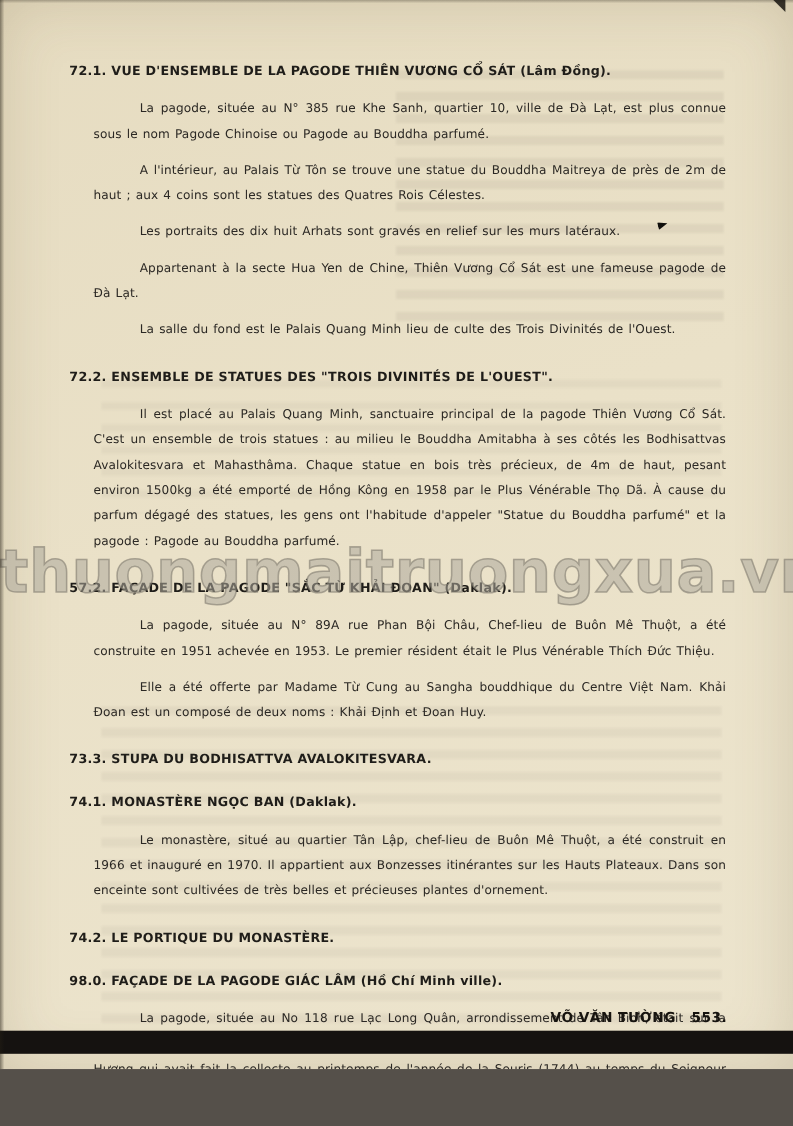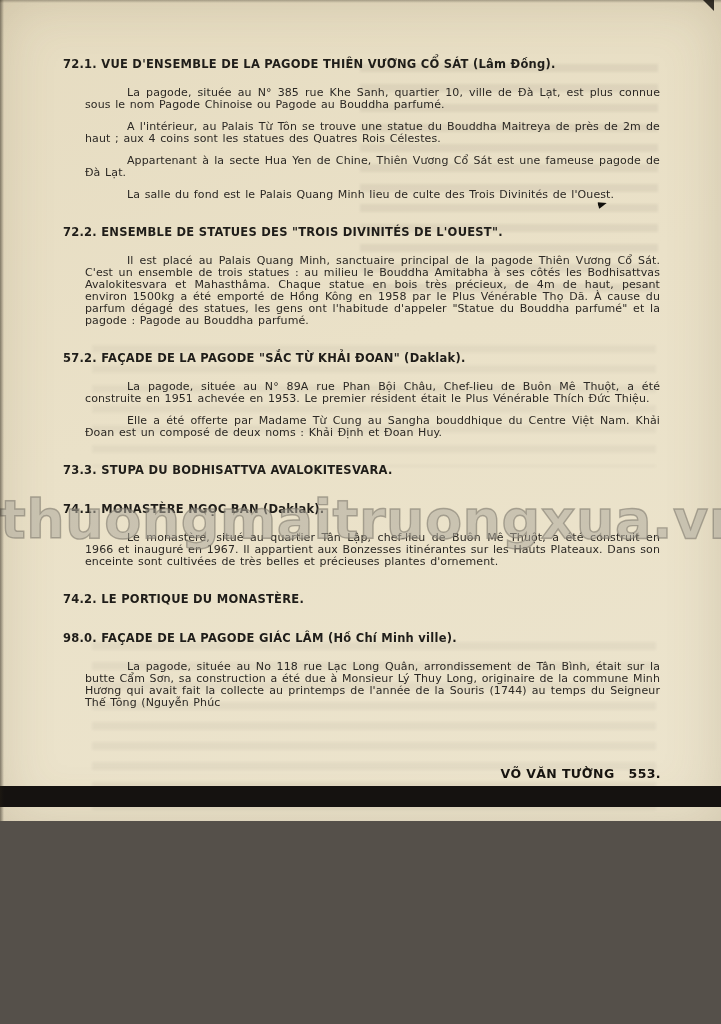--- a/index.html
+++ b/index.html
@@ -1,18 +1,18 @@
 <!DOCTYPE html>
 <html><head>
 <meta charset="utf-8">
 <style>
   html,body { margin:0; padding:0; background:#55504a; }
   .page {
     position:relative;
-    width:721px; height:821px;
+    width:721px; height:972px;
     margin:0 auto;
     background:linear-gradient(160deg,#e6dcc1 0%, #eae1c8 45%, #ece4cd 100%);
     box-shadow: inset 0 0 55px rgba(110,92,55,0.20);
     font-family:"DejaVu Sans","Liberation Sans",sans-serif;
     color:#2a2723;
     overflow:hidden;
   }
   .edge-left { position:absolute; left:0; top:0; bottom:0; width:4px;
     background:linear-gradient(to right, rgba(35,30,20,0.50), rgba(35,30,20,0)); z-index:8; }
   .edge-top { position:absolute; top:0; left:0; right:0; height:3px;
@@ -21,21 +21,21 @@
     border-top:11px solid rgba(22,19,14,0.85); border-left:11px solid transparent; z-index:9; }
 
   .content { position:absolute; left:63px; top:46px; width:597px; z-index:2; }
 
   .heading {
     font-size:11.5px; font-weight:bold; letter-spacing:0.25px;
     color:#1f1d19; margin:24px 0 15px 0; line-height:15px;
   }
   .section:first-child .heading { margin-top:11px; }
   .para {
-    font-size:11px; line-height:12px; text-align:justify;
+    font-size:11px; line-height:23px; text-align:justify;
     margin:0 0 10px 0; padding-left:22px; text-indent:42px;
     letter-spacing:0.1px; word-spacing:1px; color:#2b2824;
   }
 
   .watermark {
     position:absolute; top:488px; left:0; width:100%;
     text-align:right; z-index:5; pointer-events:none;
     font-size:54px; font-weight:bold; letter-spacing:0.5px;
     color:rgba(216,211,198,0.30);
     -webkit-text-stroke:1.4px rgba(122,117,106,0.55);
@@ -77,20 +77,21 @@
   <div class="ghost g1"></div>
   <div class="ghost g2"></div>
   <div class="ghost g3"></div>
 
   <div class="content">
 
     <div class="section">
       <div class="heading">72.1. VUE D'ENSEMBLE DE LA PAGODE THIÊN VƯƠNG CỔ SÁT (Lâm Đồng).</div>
       <p class="para">La pagode, située au N° 385 rue Khe Sanh, quartier 10, ville de Đà Lạt, est plus connue sous le nom Pagode Chinoise ou Pagode au Bouddha parfumé.</p>
       <p class="para">A l'intérieur, au Palais Từ Tôn se trouve une statue du Bouddha Maitreya de près de 2m de haut ; aux 4 coins sont les statues des Quatres Rois Célestes.</p>
+      <p class="para">Les portraits des dix huit Arhats sont gravés en relief sur les murs latéraux.</p>
       <p class="para">Appartenant à la secte Hua Yen de Chine, Thiên Vương Cổ Sát est une fameuse pagode de Đà Lạt.</p>
       <p class="para">La salle du fond est le Palais Quang Minh lieu de culte des Trois Divinités de l'Ouest.</p>
     </div>
 
     <div class="section">
       <div class="heading">72.2. ENSEMBLE DE STATUES DES "TROIS DIVINITÉS DE L'OUEST".</div>
       <p class="para">Il est placé au Palais Quang Minh, sanctuaire principal de la pagode Thiên Vương Cổ Sát. C'est un ensemble de trois statues : au milieu le Bouddha Amitabha à ses côtés les Bodhisattvas Avalokitesvara et Mahasthâma. Chaque statue en bois très précieux, de 4m de haut, pesant environ 1500kg a été emporté de Hồng Kông en 1958 par le Plus Vénérable Thọ Dã. À cause du parfum dégagé des statues, les gens ont l'habitude d'appeler "Statue du Bouddha parfumé" et la pagode : Pagode au Bouddha parfumé.</p>
     </div>
 
     <div class="section">
@@ -99,21 +100,21 @@
       <p class="para">Elle a été offerte par Madame Từ Cung au Sangha bouddhique du Centre Việt Nam. Khải Đoan est un composé de deux noms : Khải Định et Đoan Huy.</p>
     </div>
 
 
     <div class="section">
       <div class="heading">73.3. STUPA DU BODHISATTVA AVALOKITESVARA.</div>
     </div>
 
     <div class="section">
       <div class="heading">74.1. MONASTÈRE NGỌC BAN (Daklak).</div>
-      <p class="para">Le monastère, situé au quartier Tân Lập, chef-lieu de Buôn Mê Thuột, a été construit en 1966 et inauguré en 1967. Il appartient aux Bonzesses itinérantes sur les Hauts Plateaux. Dans son enceinte sont cultivées de très belles et précieuses plantes d'ornement.</p>
+      <p class="para">Le monastère, situé au quartier Tân Lập, chef-lieu de Buôn Mê Thuột, a été construit en 1966 et inauguré en 1970. Il appartient aux Bonzesses itinérantes sur les Hauts Plateaux. Dans son enceinte sont cultivées de très belles et précieuses plantes d'ornement.</p>
     </div>
 
     <div class="section">
       <div class="heading">74.2. LE PORTIQUE DU MONASTÈRE.</div>
     </div>
 
     <div class="section">
       <div class="heading">98.0. FAÇADE DE LA PAGODE GIÁC LÂM (Hồ Chí Minh ville).</div>
       <p class="para">La pagode, située au No 118 rue Lạc Long Quân, arrondissement de Tân Bình, était sur la butte Cẩm Sơn, sa construction a été due à Monsieur Lý Thuy Long, originaire de la commune Minh Hương qui avait fait la collecte au printemps de l'année de la Souris (1744) au temps du Seigneur Thế Tông (Nguyễn Phúc</p>
     </div>

